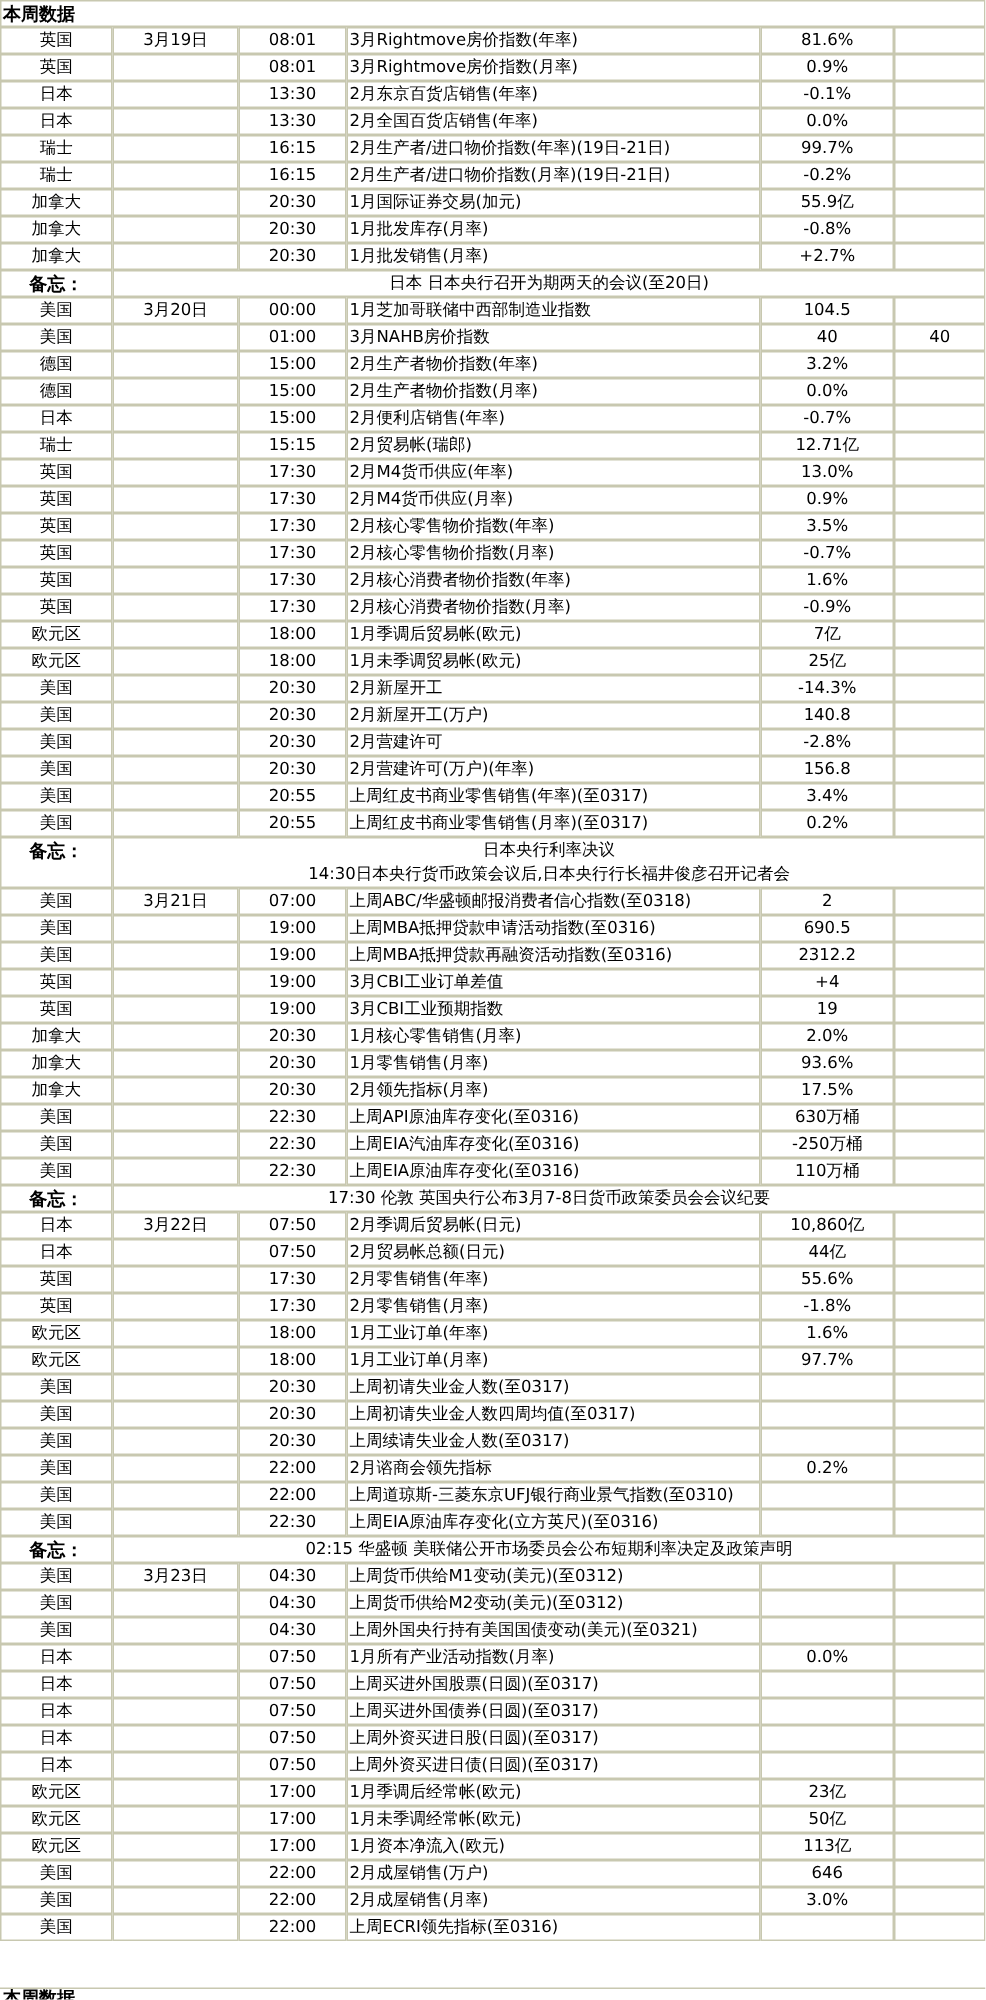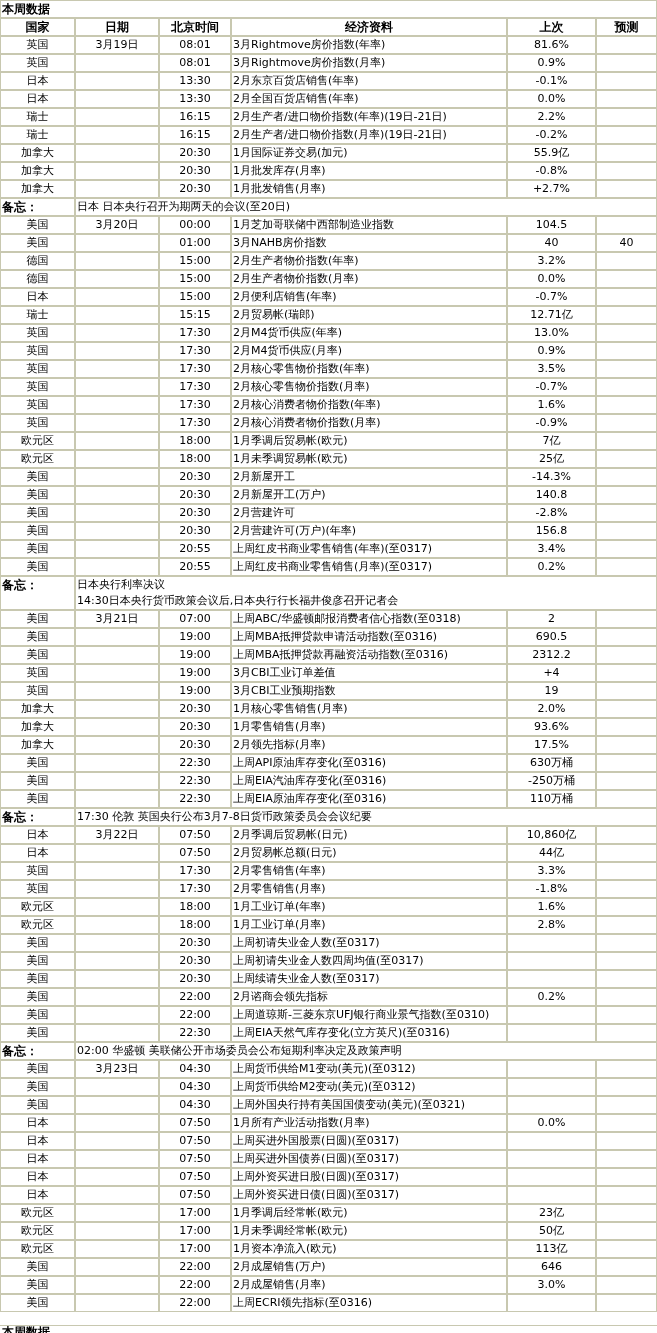--- a/index.html
+++ b/index.html
@@ -5,22 +5,22 @@
   html, body { margin: 0; padding: 0; background: #ffffff; }
   body { width: 657px; height: 1333px; overflow: hidden; position: relative;
          font-family: "DejaVu Sans", "Liberation Sans", sans-serif; font-size: 11px; color: #000; }
   table.cal { border-collapse: separate; border-spacing: 0; width: 657px; table-layout: fixed; }
   table.cal td { border: 1px solid #c8c8b0; padding: 0 1px; height: 16px; line-height: 16px;
                  vertical-align: top; white-space: nowrap; overflow: hidden; }
   td.title { font-weight: bold; font-size: 12px; border-color: #c8c8b0; padding-left: 2px; }
   td.hdr { font-weight: bold; text-align: center; font-size: 12px; }
   td.c { text-align: center; }
   td.l { text-align: left; padding-left: 2px; }
-  td.memo-label { font-weight: bold; font-size: 12px; }
-  td.memo-text { text-align: left; padding-left: 2px; white-space: normal; }
+  td.memo-label { font-weight: bold; text-align: center; font-size: 12px; }
+  td.memo-text { text-align: center; padding-left: 2px; white-space: normal; }
   td.wrap { white-space: normal; line-height: 18px; }
   .bottom-strip { position: absolute; left: 0; top: 1325px; width: 657px; height: 8px; overflow: hidden;
                   border-top: 1px solid #c8c8b0; }
   .bottom-strip span { display: inline-block; font-weight: bold; font-size: 12px; line-height: 12px; margin-left: 2px; }
 </style>
 </head>
 <body>
 
 <table class="cal">
   <colgroup>
@@ -28,28 +28,20 @@
     <col style="width:84px">
     <col style="width:72px">
     <col style="width:276px">
     <col style="width:89px">
     <col style="width:61px">
   </colgroup>
   <tbody id="tbody">
     <tr>
       <td colspan="6" class="title">本周数据</td>
     </tr>
-    <tr>
-      <td class="hdr">国家</td>
-      <td class="hdr">日期</td>
-      <td class="hdr">北京时间</td>
-      <td class="hdr">经济资料</td>
-      <td class="hdr">上次</td>
-      <td class="hdr">预测</td>
-    </tr>
   <tr>
         <td class="c">英国</td>
         <td class="c">3月19日</td>
         <td class="c">08:01</td>
         <td class="l">3月Rightmove房价指数(年率)</td>
         <td class="c">81.6%</td>
         <td class="c"></td>
       </tr>
       <tr>
         <td class="c">英国</td>
@@ -73,21 +65,21 @@
         <td class="c">13:30</td>
         <td class="l">2月全国百货店销售(年率)</td>
         <td class="c">0.0%</td>
         <td class="c"></td>
       </tr>
       <tr>
         <td class="c">瑞士</td>
         <td class="c"></td>
         <td class="c">16:15</td>
         <td class="l">2月生产者/进口物价指数(年率)(19日-21日)</td>
-        <td class="c">2.2%</td>
+        <td class="c">99.7%</td>
         <td class="c"></td>
       </tr>
       <tr>
         <td class="c">瑞士</td>
         <td class="c"></td>
         <td class="c">16:15</td>
         <td class="l">2月生产者/进口物价指数(月率)(19日-21日)</td>
         <td class="c">-0.2%</td>
         <td class="c"></td>
       </tr>
@@ -396,21 +388,21 @@
         <td class="c">07:50</td>
         <td class="l">2月贸易帐总额(日元)</td>
         <td class="c">44亿</td>
         <td class="c"></td>
       </tr>
       <tr>
         <td class="c">英国</td>
         <td class="c"></td>
         <td class="c">17:30</td>
         <td class="l">2月零售销售(年率)</td>
-        <td class="c">3.3%</td>
+        <td class="c">55.6%</td>
         <td class="c"></td>
       </tr>
       <tr>
         <td class="c">英国</td>
         <td class="c"></td>
         <td class="c">17:30</td>
         <td class="l">2月零售销售(月率)</td>
         <td class="c">-1.8%</td>
         <td class="c"></td>
       </tr>
@@ -420,21 +412,21 @@
         <td class="c">18:00</td>
         <td class="l">1月工业订单(年率)</td>
         <td class="c">1.6%</td>
         <td class="c"></td>
       </tr>
       <tr>
         <td class="c">欧元区</td>
         <td class="c"></td>
         <td class="c">18:00</td>
         <td class="l">1月工业订单(月率)</td>
-        <td class="c">2.8%</td>
+        <td class="c">97.7%</td>
         <td class="c"></td>
       </tr>
       <tr>
         <td class="c">美国</td>
         <td class="c"></td>
         <td class="c">20:30</td>
         <td class="l">上周初请失业金人数(至0317)</td>
         <td class="c"></td>
         <td class="c"></td>
       </tr>
@@ -467,28 +459,28 @@
         <td class="c"></td>
         <td class="c">22:00</td>
         <td class="l wrap">上周道琼斯-三菱东京UFJ银行商业景气指数(至0310)</td>
         <td class="c"></td>
         <td class="c"></td>
       </tr>
       <tr>
         <td class="c">美国</td>
         <td class="c"></td>
         <td class="c">22:30</td>
-        <td class="l">上周EIA天然气库存变化(立方英尺)(至0316)</td>
+        <td class="l">上周EIA原油库存变化(立方英尺)(至0316)</td>
         <td class="c"></td>
         <td class="c"></td>
       </tr>
       <tr>
         <td class="memo-label">备忘：</td>
         <td class="memo-text" colspan="5">
-          <div>02:00 华盛顿 美联储公开市场委员会公布短期利率决定及政策声明</div>
+          <div>02:15 华盛顿 美联储公开市场委员会公布短期利率决定及政策声明</div>
         </td>
       </tr>
       <tr>
         <td class="c">美国</td>
         <td class="c">3月23日</td>
         <td class="c">04:30</td>
         <td class="l">上周货币供给M1变动(美元)(至0312)</td>
         <td class="c"></td>
         <td class="c"></td>
       </tr>

